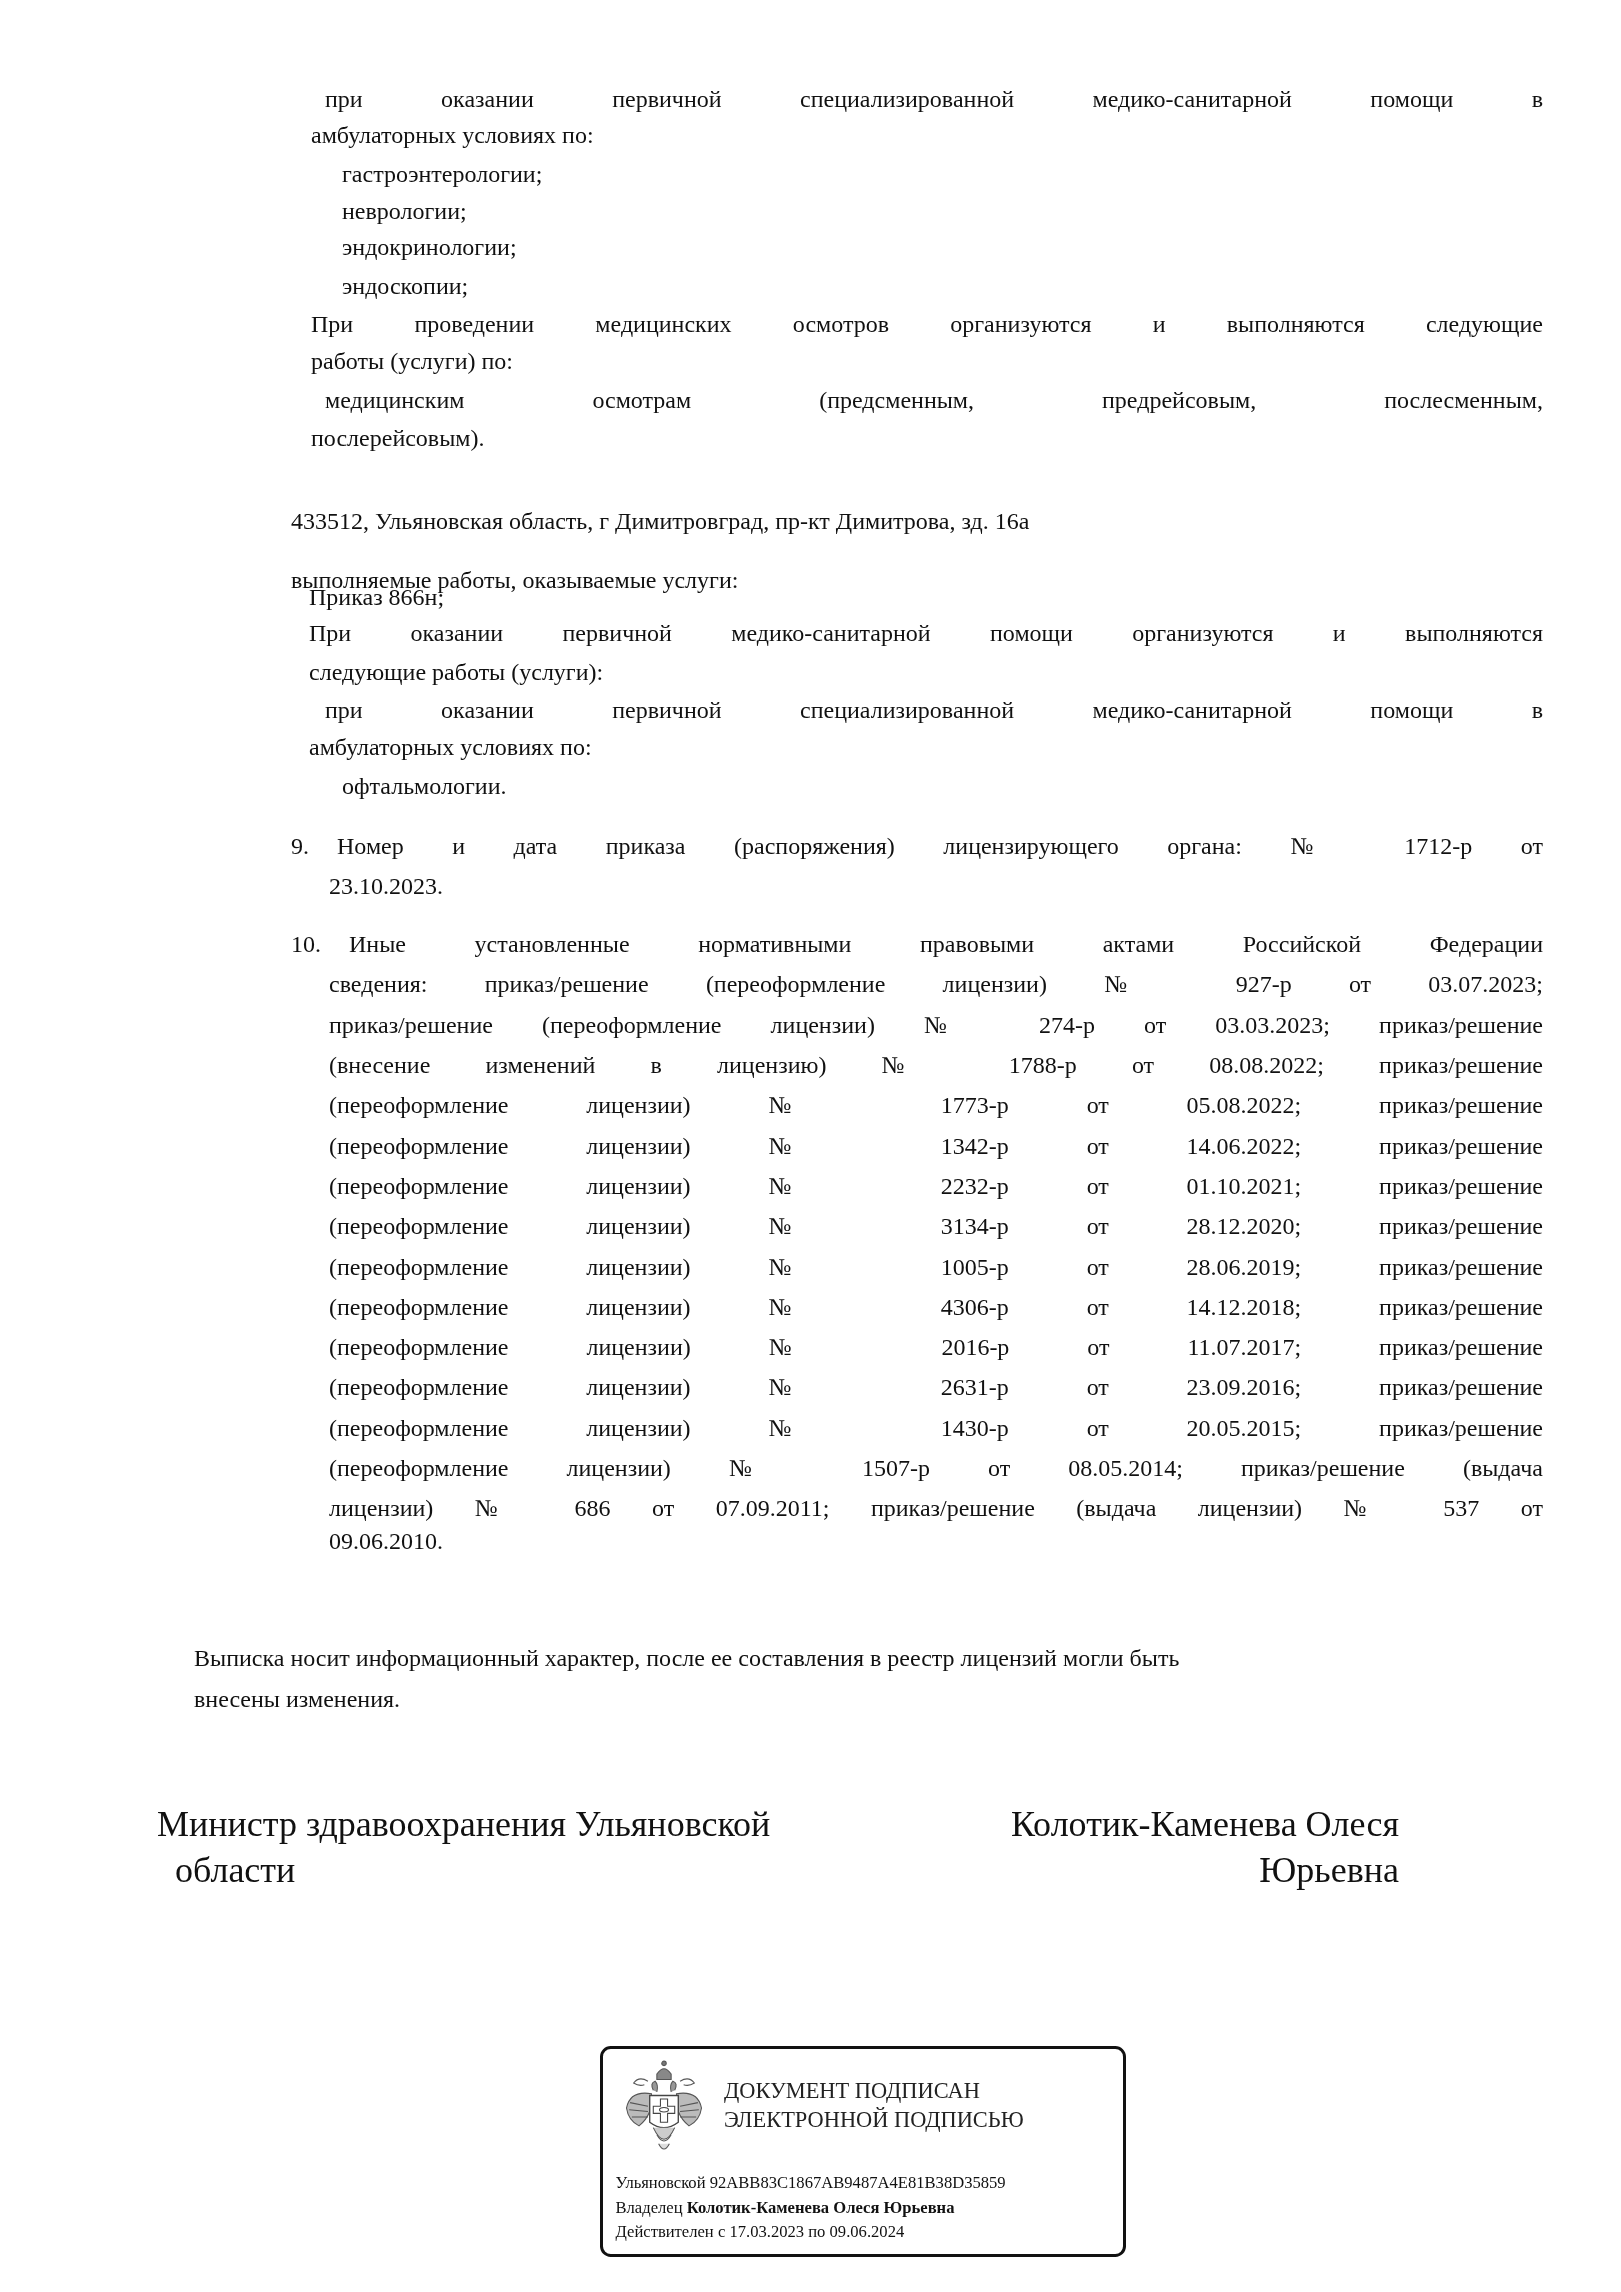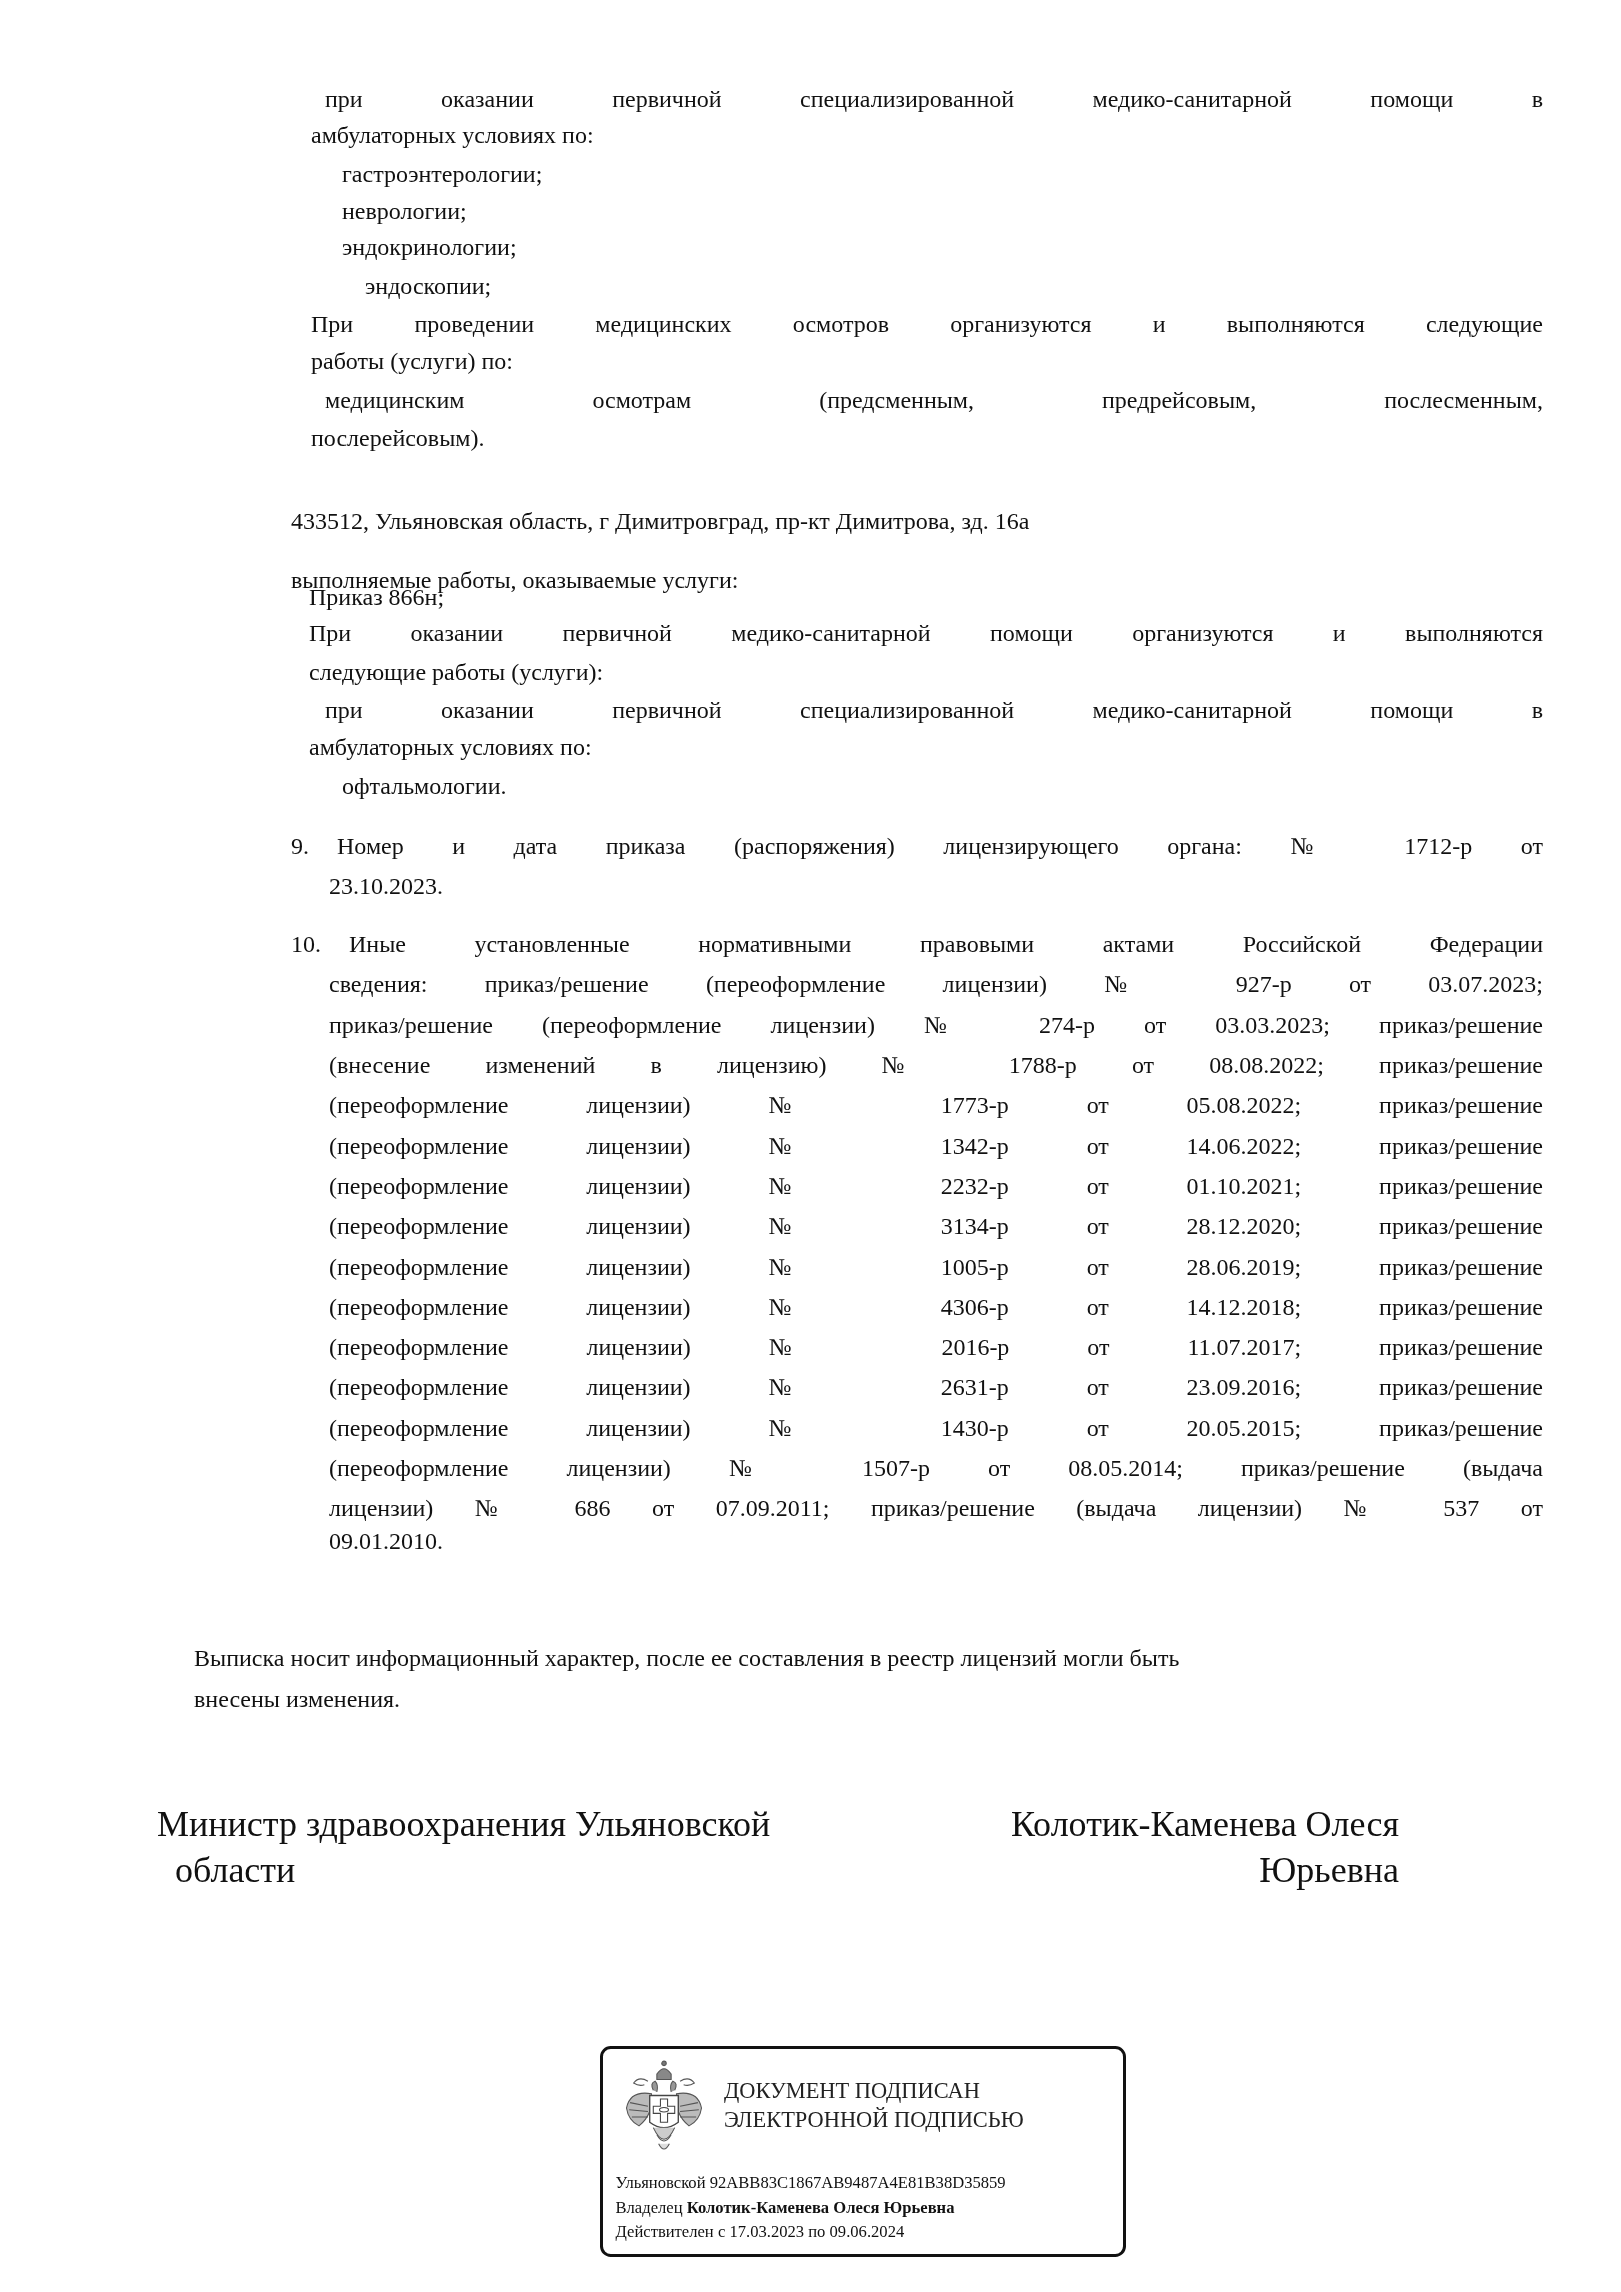--- a/index.html
+++ b/index.html
@@ -18,21 +18,21 @@
 </style>
 </head>
 <body>
 
 <div>
   <div class="ln j" style="left:325px; width:1218px; top:80px;">при оказании первичной специализированной медико-санитарной помощи в</div>
   <div class="ln" style="left:311px; top:116px;">амбулаторных условиях по:</div>
   <div class="ln" style="left:342px; top:155px;">гастроэнтерологии;</div>
   <div class="ln" style="left:342px; top:192px;">неврологии;</div>
   <div class="ln" style="left:342px; top:228px;">эндокринологии;</div>
-  <div class="ln" style="left:342px; top:267px;margin-left:23px;">эндоскопии;</div>
+  <div class="ln" style="left:342px; top:267px;">эндоскопии;</div>
   <div class="ln j" style="left:311px; width:1232px; top:305px;">При проведении медицинских осмотров организуются и выполняются следующие</div>
   <div class="ln" style="left:311px; top:342px;">работы (услуги) по:</div>
   <div class="ln j" style="left:325px; width:1218px; top:381px;">медицинским осмотрам (предсменным, предрейсовым, послесменным,</div>
   <div class="ln" style="left:311px; top:419px;">послерейсовым).</div>
 </div>
 
 <div>
   <div class="ln" style="left:291px; top:502px;">433512, Ульяновская область, г Димитровград, пр-кт Димитрова, зд. 16а</div>
   <div class="ln" style="left:291px; top:539px;margin-top:22px;">выполняемые работы, оказываемые услуги:</div>
   <div class="ln" style="left:309px; top:578px;">Приказ 866н;</div>
@@ -59,21 +59,21 @@
   <div class="ln j" style="left:329px; width:1214px; top:1127px;">(переоформление лицензии) № 1342-р от 14.06.2022; приказ/решение</div>
   <div class="ln j" style="left:329px; width:1214px; top:1167px;">(переоформление лицензии) № 2232-р от 01.10.2021; приказ/решение</div>
   <div class="ln j" style="left:329px; width:1214px; top:1207px;">(переоформление лицензии) № 3134-р от 28.12.2020; приказ/решение</div>
   <div class="ln j" style="left:329px; width:1214px; top:1248px;">(переоформление лицензии) № 1005-р от 28.06.2019; приказ/решение</div>
   <div class="ln j" style="left:329px; width:1214px; top:1288px;">(переоформление лицензии) № 4306-р от 14.12.2018; приказ/решение</div>
   <div class="ln j" style="left:329px; width:1214px; top:1328px;">(переоформление лицензии) № 2016-р от 11.07.2017; приказ/решение</div>
   <div class="ln j" style="left:329px; width:1214px; top:1368px;">(переоформление лицензии) № 2631-р от 23.09.2016; приказ/решение</div>
   <div class="ln j" style="left:329px; width:1214px; top:1409px;">(переоформление лицензии) № 1430-р от 20.05.2015; приказ/решение</div>
   <div class="ln j" style="left:329px; width:1214px; top:1449px;">(переоформление лицензии) № 1507-р от 08.05.2014; приказ/решение (выдача</div>
   <div class="ln j" style="left:329px; width:1214px; top:1489px;">лицензии) № 686 от 07.09.2011; приказ/решение (выдача лицензии) № 537 от</div>
-  <div class="ln" style="left:329px; top:1522px;">09.01.2010.</div>
+  <div class="ln" style="left:329px; top:1522px;">09.06.2010.</div>
 </div>
 
 <div>
   <div class="ln" style="left:194px; top:1639px;">Выписка носит информационный характер, после ее составления в реестр лицензий могли быть</div>
   <div class="ln" style="left:194px; top:1680px;">внесены изменения.</div>
 </div>
 
 <div>
   <div class="ln big" style="left:157px; top:1802px;text-align:center;">Министр здравоохранения Ульяновской</div>
   <div class="ln big" style="left:175px; top:1848px;text-align:right;">области</div>

